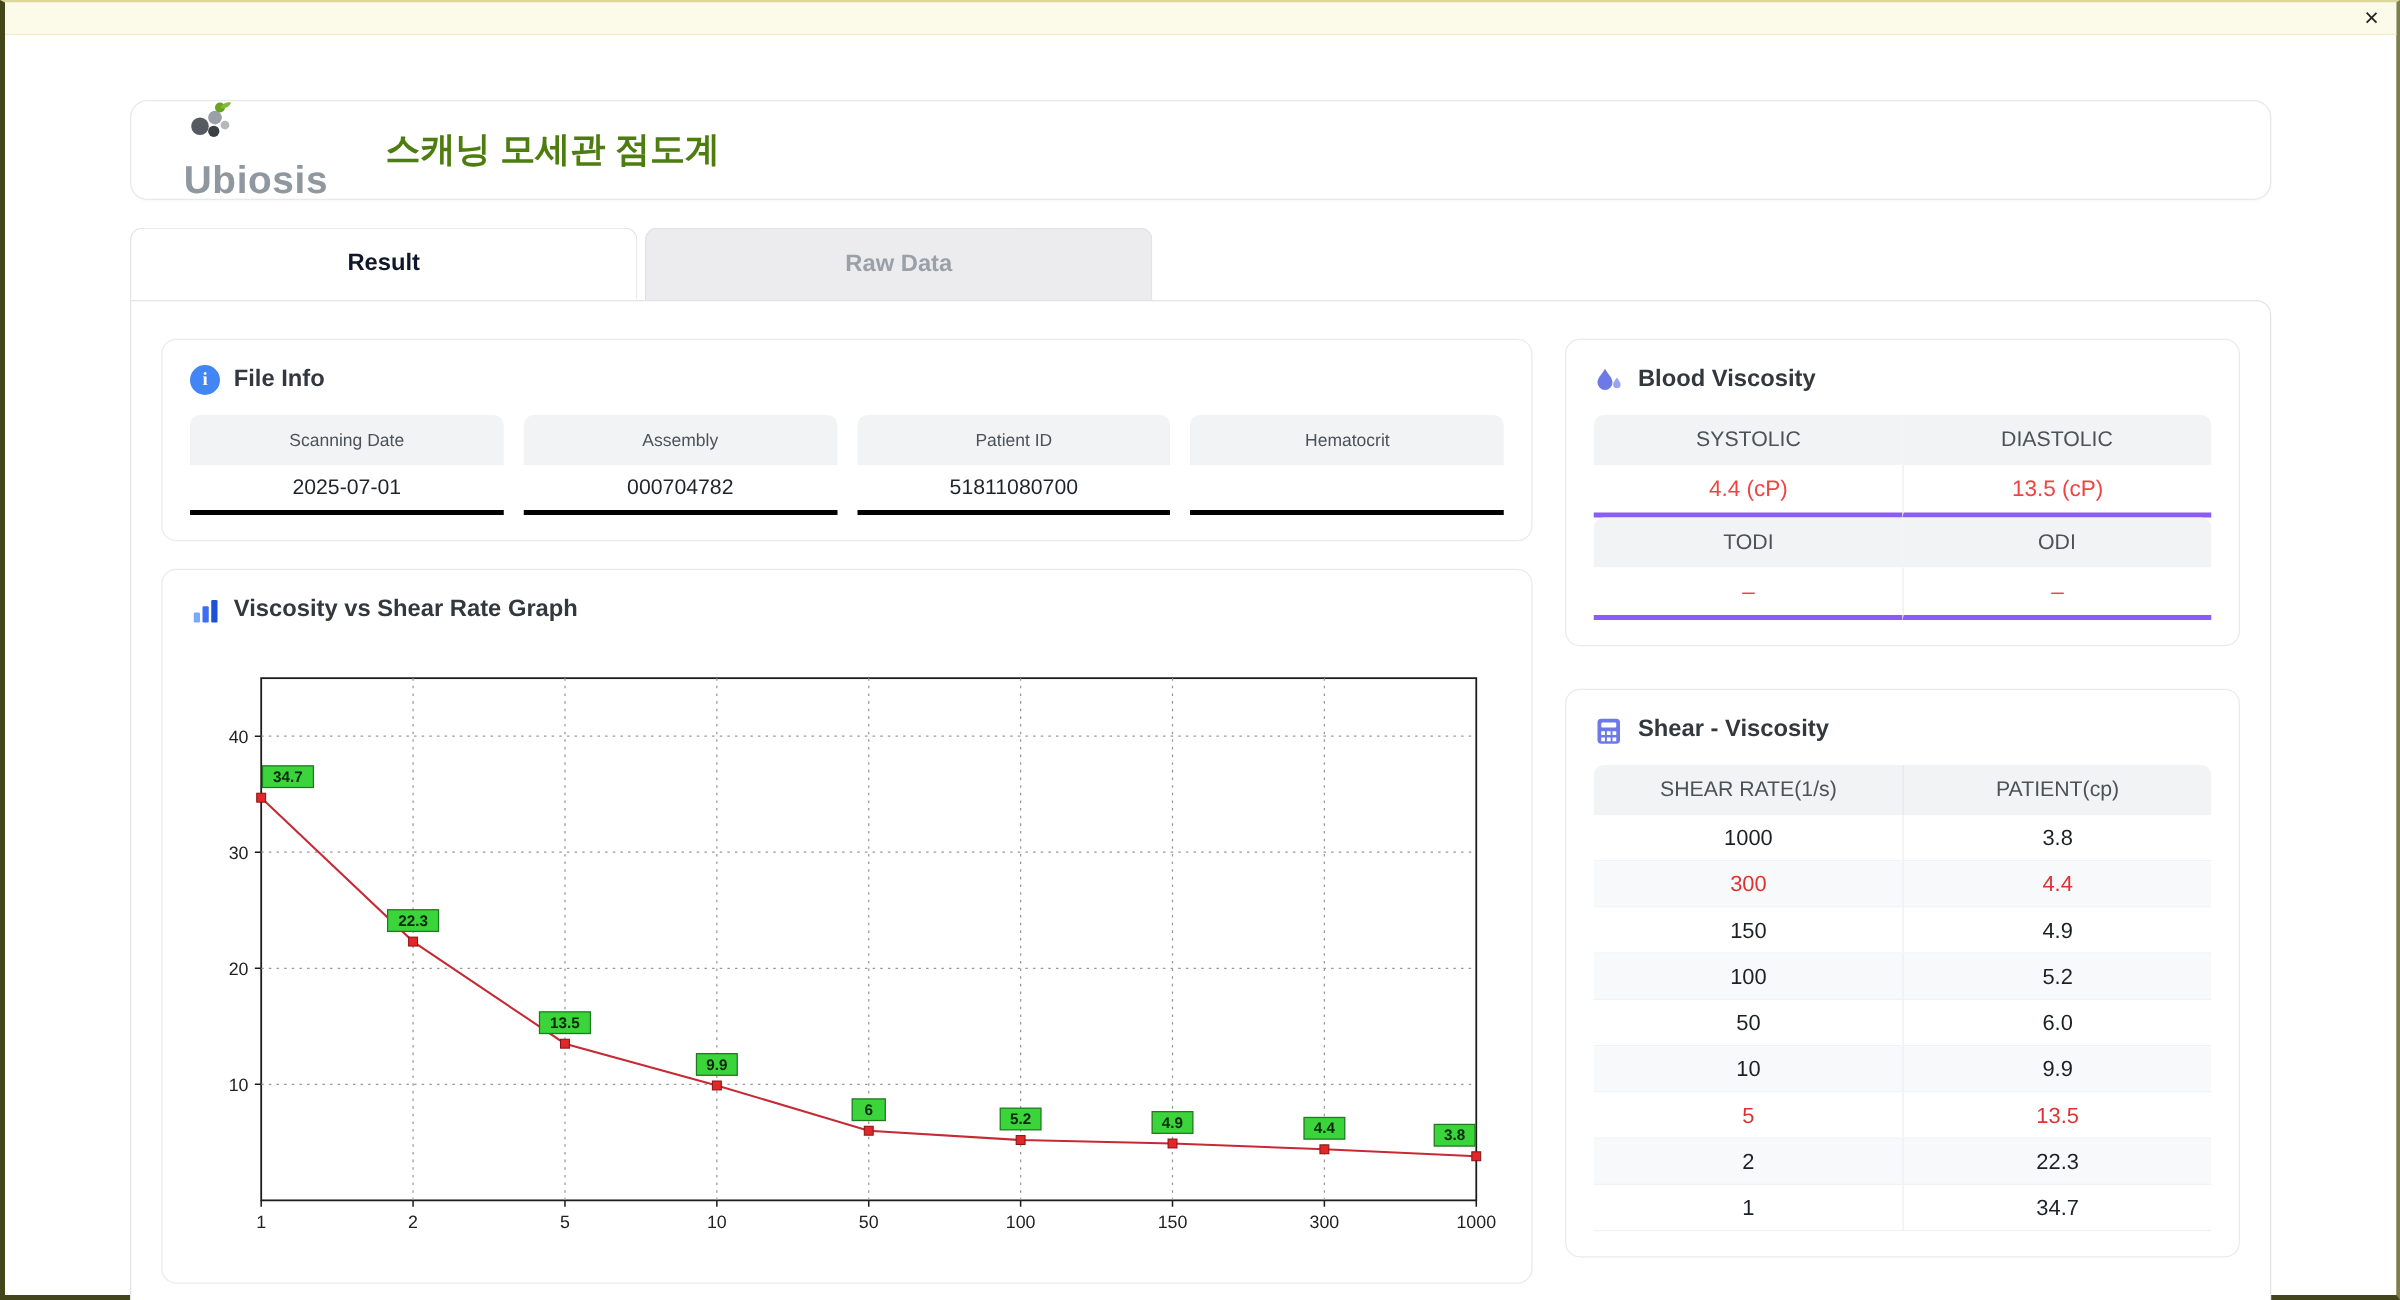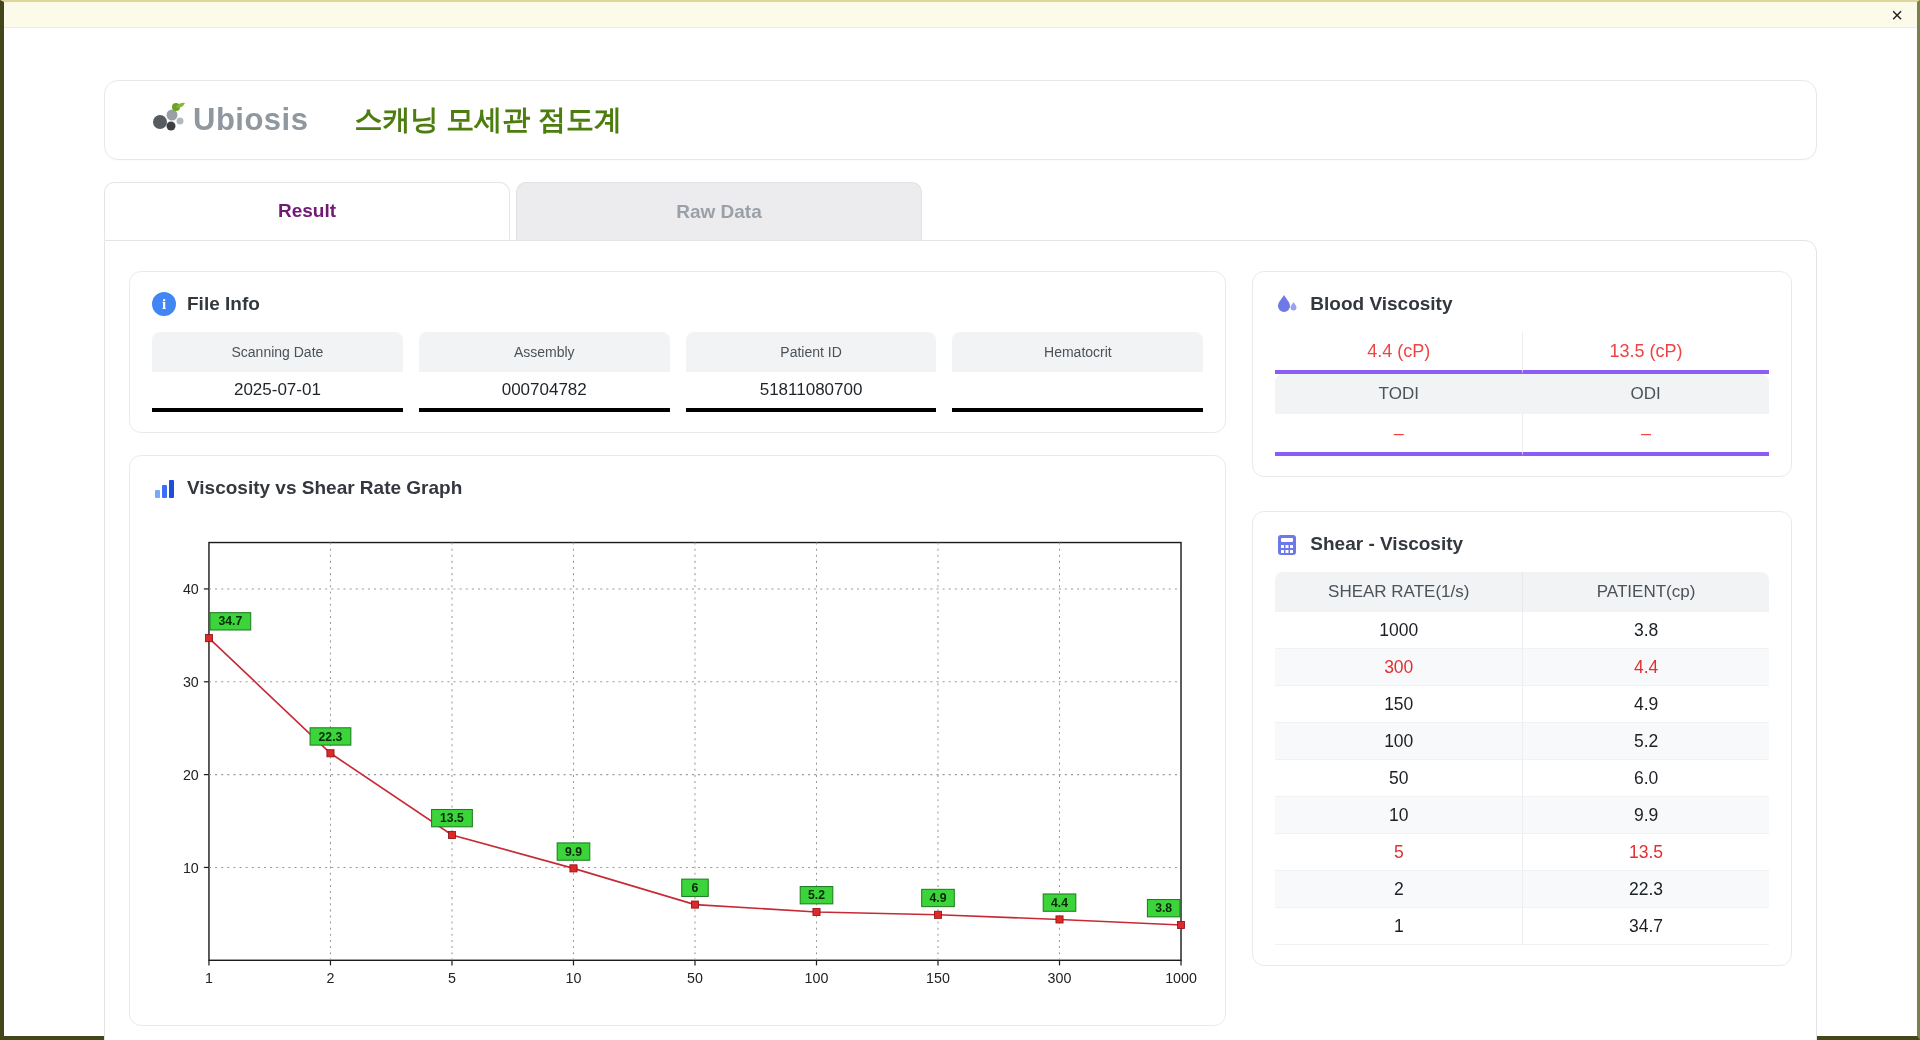--- a/index.html
+++ b/index.html
@@ -32,38 +32,38 @@
 
   
   .header-card {
     margin-top:52px; height:80px;
     border:1px solid #e7e8ec; border-radius:14px;
     display:flex; align-items:center;
     padding:0 42px;
     background:#fff;
     box-shadow:0 1px 2px rgba(0,0,0,0.02);
   }
-  .logo { display:flex; align-items:center; gap:6px; }
+  .logo { display:flex; align-items:flex-start; gap:6px;flex-direction:column; }
   .logo-text {
     font-size:31px; font-weight:600; color:#8f979f; letter-spacing:0.5px;
   }
   .app-title {
     margin-left:46px; font-size:28px; font-weight:700; color:#4d7c0f;
   }
 
   
   .tabs { display:flex; gap:6px; margin-top:22px; position:relative; z-index:2; }
   .tab {
     width:406px; height:58px;
     display:flex; align-items:center; justify-content:center;
     font-size:19px; border-radius:10px 10px 0 0; cursor:pointer;
   }
   .tab.active {
     background:#fff; border:1px solid #e3e4e8; border-bottom:1px solid #ffffff;
-    margin-bottom:-1px; color:#701a75; font-weight:700;
+    margin-bottom:-1px; color:#0f172a; font-weight:700;
   }
   .tab.inactive {
     background:#ececee; border:1px solid #e0e1e4; border-bottom:none;
     color:#9aa0a8; font-weight:600;
   }
 
   
   .main-card {
     border:1px solid #e3e4e8; border-radius:0 12px 12px 12px;
     min-height:778px; background:#fff;
@@ -300,20 +300,24 @@
           <div class="section-title">
             <span class="icon-box">
               <svg width="24" height="24" viewBox="0 0 24 24">
                 <path d="M9 3 C12 8 15 10.5 15 14 a6 6 0 0 1 -12 0 C3 10.5 6 8 9 3 Z" fill="#6d79e6"></path>
                 <path d="M18.5 10 C20 12.5 21.5 13.8 21.5 15.6 a3 3 0 0 1 -6 0 C15.5 13.8 17 12.5 18.5 10 Z" fill="#9aa3ef"></path>
               </svg>
             </span>
             <span>Blood Viscosity</span>
           </div>
           <div class="bv-grid">
+            <div class="bv-row hdr">
+              <div class="bv-hdr">SYSTOLIC</div>
+              <div class="bv-hdr">DIASTOLIC</div>
+            </div>
             <div class="bv-row">
               <div class="bv-val">4.4 (cP)</div>
               <div class="bv-val">13.5 (cP)</div>
             </div>
             <div class="bv-row hdr">
               <div class="bv-hdr">TODI</div>
               <div class="bv-hdr">ODI</div>
             </div>
             <div class="bv-row">
               <div class="bv-val">–</div>

